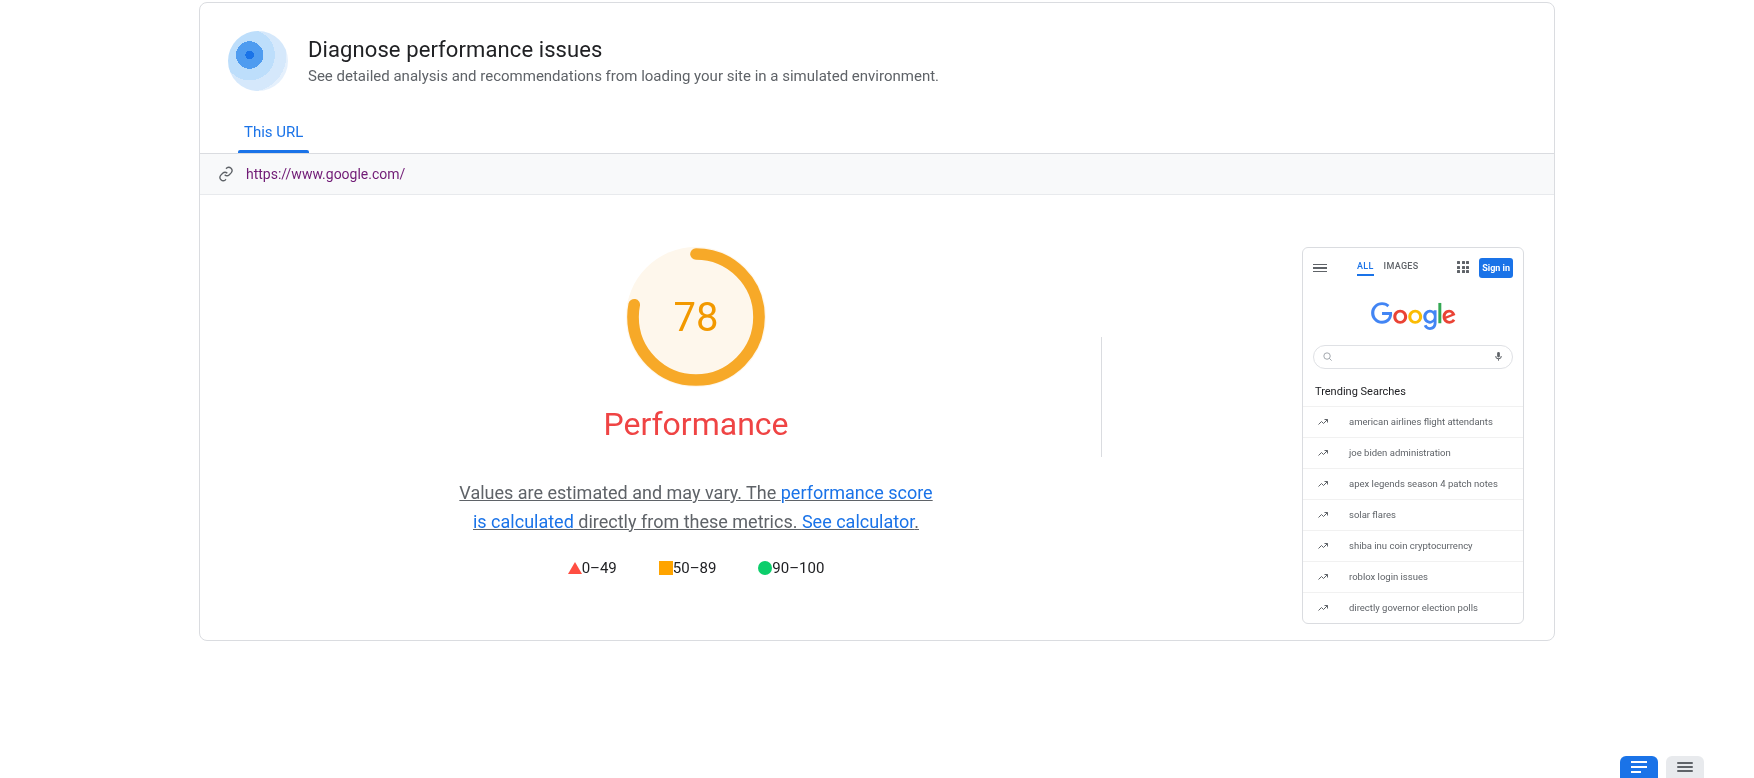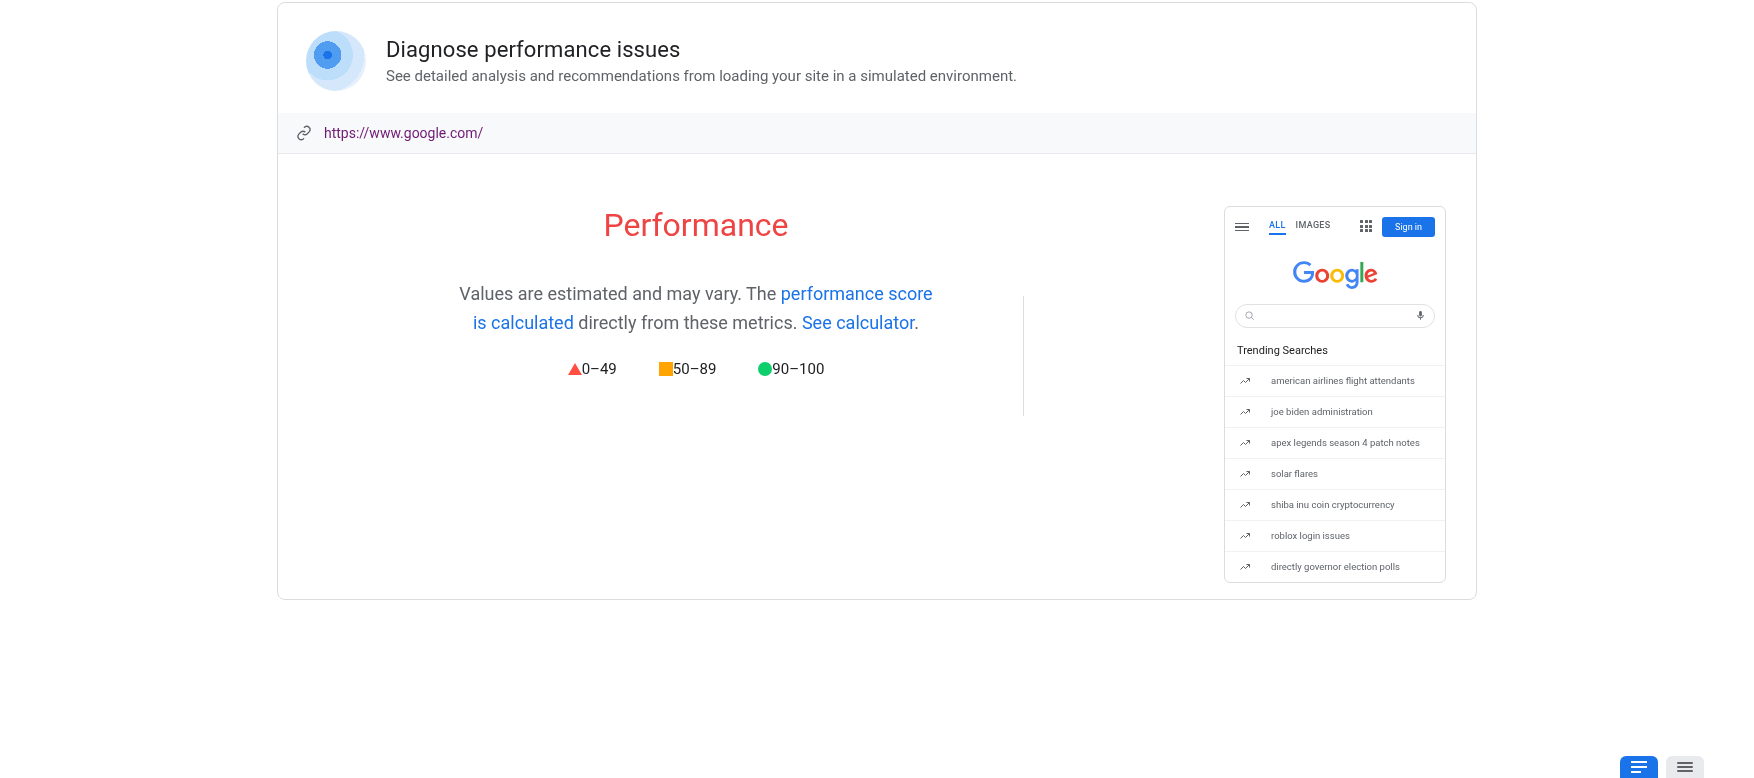--- a/index.html
+++ b/index.html
@@ -3,21 +3,21 @@
 <meta charset="utf-8">
 <style>
   * { box-sizing: border-box; margin: 0; padding: 0; }
   body {
     font-family: "Google Sans", Roboto, Arial, sans-serif;
     background: #fff;
     -webkit-font-smoothing: antialiased;
     color: #202124;
   }
   .card {
-    width: 1200px;
+    width: 1356px;
     margin: 2px auto 0;
     border: 1px solid #dadce0;
     border-radius: 8px;
     background: #fff;
     overflow: hidden;
   }
   .header {
     display: flex;
     align-items: center;
     gap: 20px;
@@ -129,20 +129,21 @@
     font-weight: 400;
     color: #ef4444;
     margin-bottom: 36px;
   }
   .desc {
     max-width: 480px;
     margin: 0 auto;
     font-size: 18px;
     line-height: 1.6;
     color: #5f6368;
+    text-decoration: underline;
   }
   .desc a { color: #1a73e8; text-decoration: none; cursor: pointer; }
   .legend {
     display: flex;
     justify-content: center;
     gap: 42px;
     margin-top: 22px;
     font-size: 15px;
     color: #202124;
   }
@@ -170,33 +171,33 @@
   }
   .ptop {
     display: flex;
     align-items: center;
     padding: 10px 10px 6px;
     gap: 8px;
     font-size: 9px;
   }
   .ham { display: flex; flex-direction: column; gap: 2px; width: 14px; cursor: pointer; }
   .ham span { height: 1.5px; background: #5f6368; }
-  .ptabs { display: flex; gap: 10px; flex:1; margin-left:12px;}
+  .ptabs { display: flex; gap: 10px; flex:1; margin-left:22px;}
   .ptab { color: #5f6368; font-size:9px; font-weight:500; letter-spacing:0.3px; cursor:pointer;}
   .ptab.active { color: #1a73e8; border-bottom: 2px solid #1a73e8; padding-bottom: 3px;}
   .grid-icon {
     width: 14px; height: 14px;
     display: grid; grid-template-columns: repeat(3, 3px); grid-template-rows: repeat(3,3px);
     gap: 1.5px; cursor: pointer;
   }
   .grid-icon span { background: #5f6368; border-radius: 0.5px; }
   .signin {
     background: #1a73e8; color: #fff;
-    font-size: 9px; font-weight: 400;
-    padding: 5px 13px;
+    font-size: 9px; font-weight: 700;
+    padding: 5px 3px;
     border-radius: 3px;
     cursor: pointer;
   }
   .glogo {
     text-align: center;
     padding: 18px 0 10px;
   }
   .glogo svg { width: 85px; height: auto; }
   .psearch {
     margin: 0 10px 10px;
@@ -251,34 +252,44 @@
 <div class="card">
 
   <div class="header">
     <div class="header-icon"></div>
     <div class="header-text">
       <h2>Diagnose performance issues</h2>
       <p>See detailed analysis and recommendations from loading your site in a simulated environment.</p>
     </div>
   </div>
 
+  <div class="tabs">
+    <div class="tab active">This URL</div>
+  </div>
 
   <div class="url-bar">
     <span class="link-icon">
       <svg viewBox="0 0 24 24" fill="none" stroke="#5f6368" stroke-width="2">
         <path d="M10 13a5 5 0 0 0 7 0l3-3a5 5 0 0 0-7-7l-1 1"></path>
         <path d="M14 11a5 5 0 0 0-7 0l-3 3a5 5 0 0 0 7 7l1-1"></path>
       </svg>
     </span>
     <span>https://www.google.com/</span>
   </div>
 
   <div class="content">
 
     <div class="left">
+      <div class="gauge">
+        <div class="gauge-bg"></div>
+        <svg viewBox="0 0 120 120">
+          <circle cx="60" cy="60" r="54" fill="none" stroke="#f7a928" stroke-width="10" stroke-linecap="round" stroke-dasharray="339.29" stroke-dashoffset="74.64"></circle>
+        </svg>
+        <div class="gauge-score">78</div>
+      </div>
       <div class="perf-title">Performance</div>
       <p class="desc">
         <span>Values are estimated and may vary. The </span><a>performance score is calculated</a><span> directly from these metrics. </span><a>See calculator</a><span>.</span>
       </p>
       <div class="legend">
         <div class="legend-item">
           <span class="shape tri"></span>
           <span>0–49</span>
         </div>
         <div class="legend-item">

